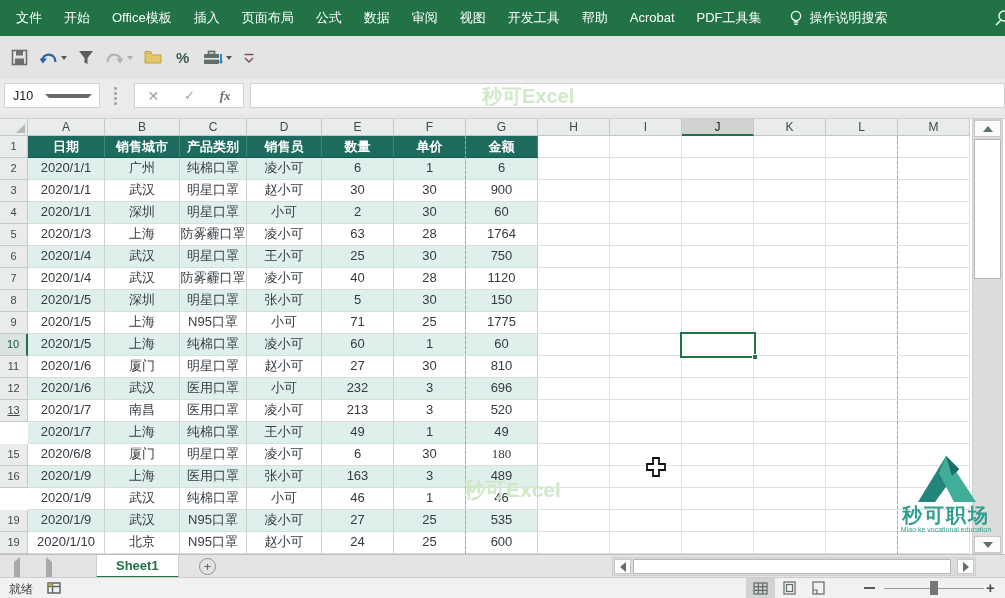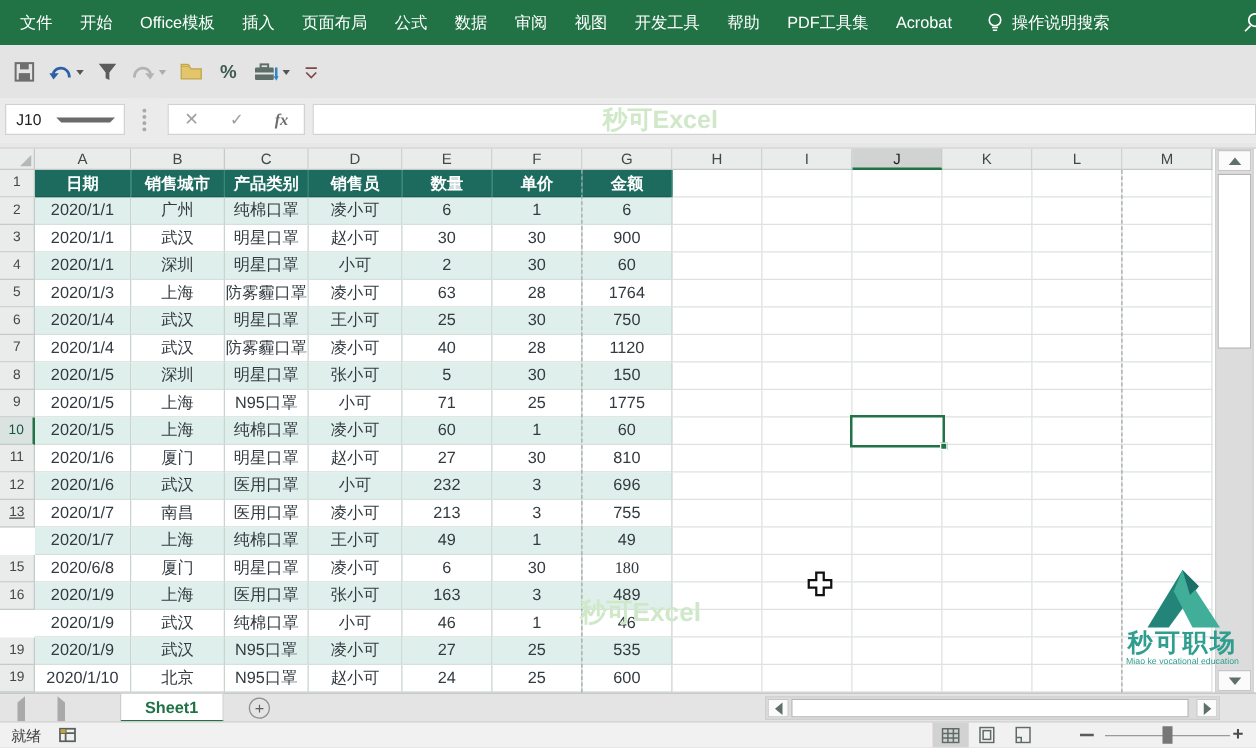--- a/index.html
+++ b/index.html
@@ -136,22 +136,22 @@
         <div class="rtab">开始</div>
         <div class="rtab">Office模板</div>
         <div class="rtab">插入</div>
         <div class="rtab">页面布局</div>
         <div class="rtab">公式</div>
         <div class="rtab">数据</div>
         <div class="rtab">审阅</div>
         <div class="rtab">视图</div>
         <div class="rtab">开发工具</div>
         <div class="rtab">帮助</div>
+        <div class="rtab">Acrobat</div>
         <div class="rtab">PDF工具集</div>
-        <div class="rtab">Acrobat</div>
       </div>
     <div class="rsearch">
       <svg width="14" height="17" viewBox="0 0 14 17">
         <circle cx="7" cy="6" r="4.6" fill="none" stroke="#fff" stroke-width="1.3"></circle>
         <line x1="4.7" y1="12" x2="9.3" y2="12" stroke="#fff" stroke-width="1.3"></line>
         <line x1="5.3" y1="14.2" x2="8.7" y2="14.2" stroke="#fff" stroke-width="1.3"></line>
       </svg>
       <span>操作说明搜索</span>
     </div>
     <svg class="rmag" width="20" height="20" viewBox="0 0 20 20">
@@ -476,21 +476,21 @@
         <div class="cell" style="width: 72px;"></div>
         <div class="cell" style="width: 72px;"></div>
       </div>
       <div class="grow" style="top: 264px;">
         <div class="cell tcell" style="width: 77px;">2020/1/7</div>
         <div class="cell tcell" style="width: 75px;">南昌</div>
         <div class="cell tcell" style="width: 67px;">医用口罩</div>
         <div class="cell tcell" style="width: 75px;">凌小可</div>
         <div class="cell tcell" style="width: 72px;">213</div>
         <div class="cell tcell" style="width: 72px;">3</div>
-        <div class="cell tcell" style="width: 72px;">755</div>
+        <div class="cell tcell" style="width: 72px;">520</div>
         <div class="cell" style="width: 72px;"></div>
         <div class="cell" style="width: 72px;"></div>
         <div class="cell" style="width: 72px;"></div>
         <div class="cell" style="width: 72px;"></div>
         <div class="cell" style="width: 72px;"></div>
         <div class="cell" style="width: 72px;"></div>
       </div>
       <div class="grow" style="top: 286px;">
         <div class="cell tcell band" style="width: 77px;">2020/1/7</div>
         <div class="cell tcell band" style="width: 75px;">上海</div>

